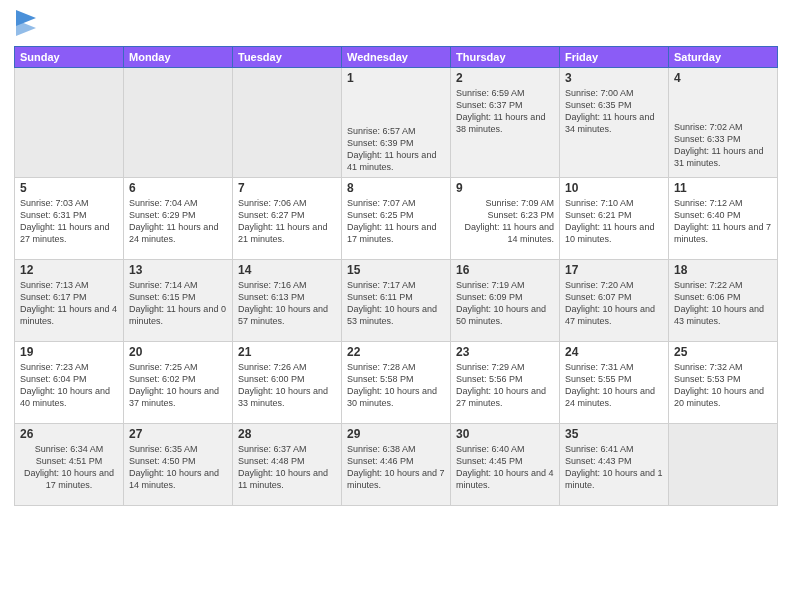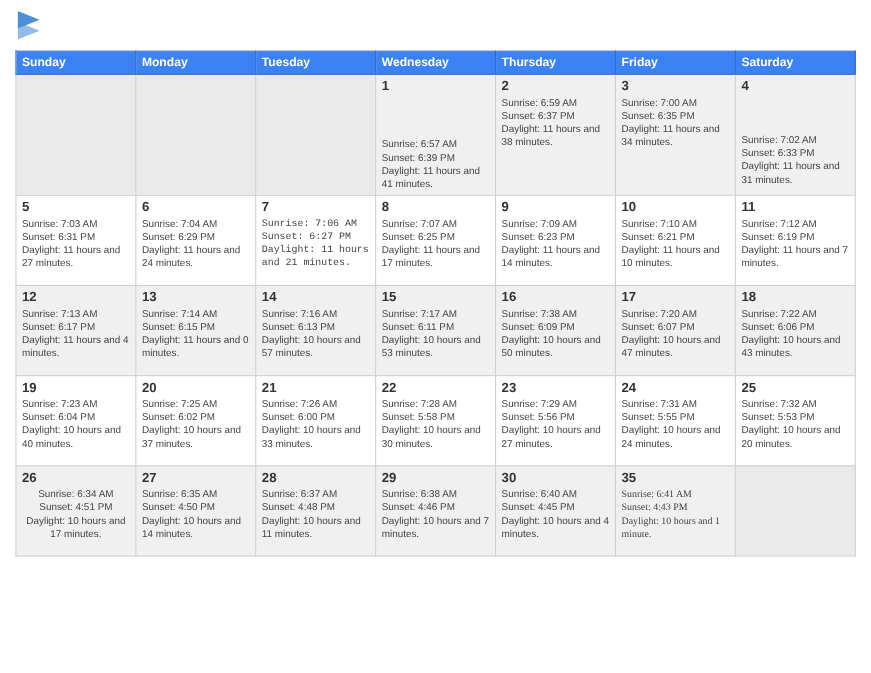--- a/index.html
+++ b/index.html
@@ -57,21 +57,21 @@
     .subtitle {
       font-size: 14px;
       color: #555;
     }
     .calendar {
       width: 100%;
       border-collapse: collapse;
       table-layout: fixed;
     }
     .calendar th {
-      background: #3b82f6;
+      background: #8b5cf6;
       color: #fff;
       font-size: 11px;
       font-weight: bold;
       padding: 4px 5px;
       text-align: left;
       border: 1px solid #3a6abf;
     }
     .calendar td {
       border: 1px solid #d0d0d0;
       vertical-align: top;
@@ -172,46 +172,46 @@
 Daylight: 11 hours and 27 minutes.</div>
           </td>
           <td>
             <div class="day-number">6</div>
             <div class="day-info" style="white-space: pre-line;">Sunrise: 7:04 AM
 Sunset: 6:29 PM
 Daylight: 11 hours and 24 minutes.</div>
           </td>
           <td>
             <div class="day-number">7</div>
-            <div class="day-info" style="white-space: pre-line; font-family: Liberation Mono, monospace;">Sunrise: 7:06 AM
+            <div class="day-info" style="white-space: pre-line;">Sunrise: 7:06 AM
 Sunset: 6:27 PM
 Daylight: 11 hours and 21 minutes.</div>
           </td>
           <td>
             <div class="day-number">8</div>
             <div class="day-info" style="white-space: pre-line;">Sunrise: 7:07 AM
 Sunset: 6:25 PM
 Daylight: 11 hours and 17 minutes.</div>
           </td>
           <td>
             <div class="day-number">9</div>
-            <div class="day-info" style="white-space: pre-line;">Sunrise: 7:09 AM
+            <div class="day-info" style="white-space: pre-line; text-align: right;">Sunrise: 7:09 AM
 Sunset: 6:23 PM
 Daylight: 11 hours and 14 minutes.</div>
           </td>
           <td>
             <div class="day-number">10</div>
             <div class="day-info" style="white-space: pre-line;">Sunrise: 7:10 AM
 Sunset: 6:21 PM
 Daylight: 11 hours and 10 minutes.</div>
           </td>
           <td>
             <div class="day-number">11</div>
             <div class="day-info" style="white-space: pre-line;">Sunrise: 7:12 AM
-Sunset: 6:19 PM
+Sunset: 6:40 PM
 Daylight: 11 hours and 7 minutes.</div>
           </td>
         </tr>
         <tr class="row-shaded">
           <td>
             <div class="day-number">12</div>
             <div class="day-info" style="white-space: pre-line;">Sunrise: 7:13 AM
 Sunset: 6:17 PM
 Daylight: 11 hours and 4 minutes.</div>
           </td>
@@ -228,21 +228,21 @@
 Daylight: 10 hours and 57 minutes.</div>
           </td>
           <td>
             <div class="day-number">15</div>
             <div class="day-info" style="white-space: pre-line;">Sunrise: 7:17 AM
 Sunset: 6:11 PM
 Daylight: 10 hours and 53 minutes.</div>
           </td>
           <td>
             <div class="day-number">16</div>
-            <div class="day-info" style="white-space: pre-line;">Sunrise: 7:38 AM
+            <div class="day-info" style="white-space: pre-line;">Sunrise: 7:19 AM
 Sunset: 6:09 PM
 Daylight: 10 hours and 50 minutes.</div>
           </td>
           <td>
             <div class="day-number">17</div>
             <div class="day-info" style="white-space: pre-line;">Sunrise: 7:20 AM
 Sunset: 6:07 PM
 Daylight: 10 hours and 47 minutes.</div>
           </td>
           <td>
@@ -322,21 +322,21 @@
 Daylight: 10 hours and 7 minutes.</div>
           </td>
           <td>
             <div class="day-number">30</div>
             <div class="day-info" style="white-space: pre-line;">Sunrise: 6:40 AM
 Sunset: 4:45 PM
 Daylight: 10 hours and 4 minutes.</div>
           </td>
           <td>
             <div class="day-number">35</div>
-            <div class="day-info" style="white-space: pre-line; font-family: Liberation Serif, serif;">Sunrise: 6:41 AM
+            <div class="day-info" style="white-space: pre-line;">Sunrise: 6:41 AM
 Sunset: 4:43 PM
 Daylight: 10 hours and 1 minute.</div>
           </td>
           <td class="empty"></td>
         </tr>
       </tbody>
   </table>
 </div>
 
 </body></html>

